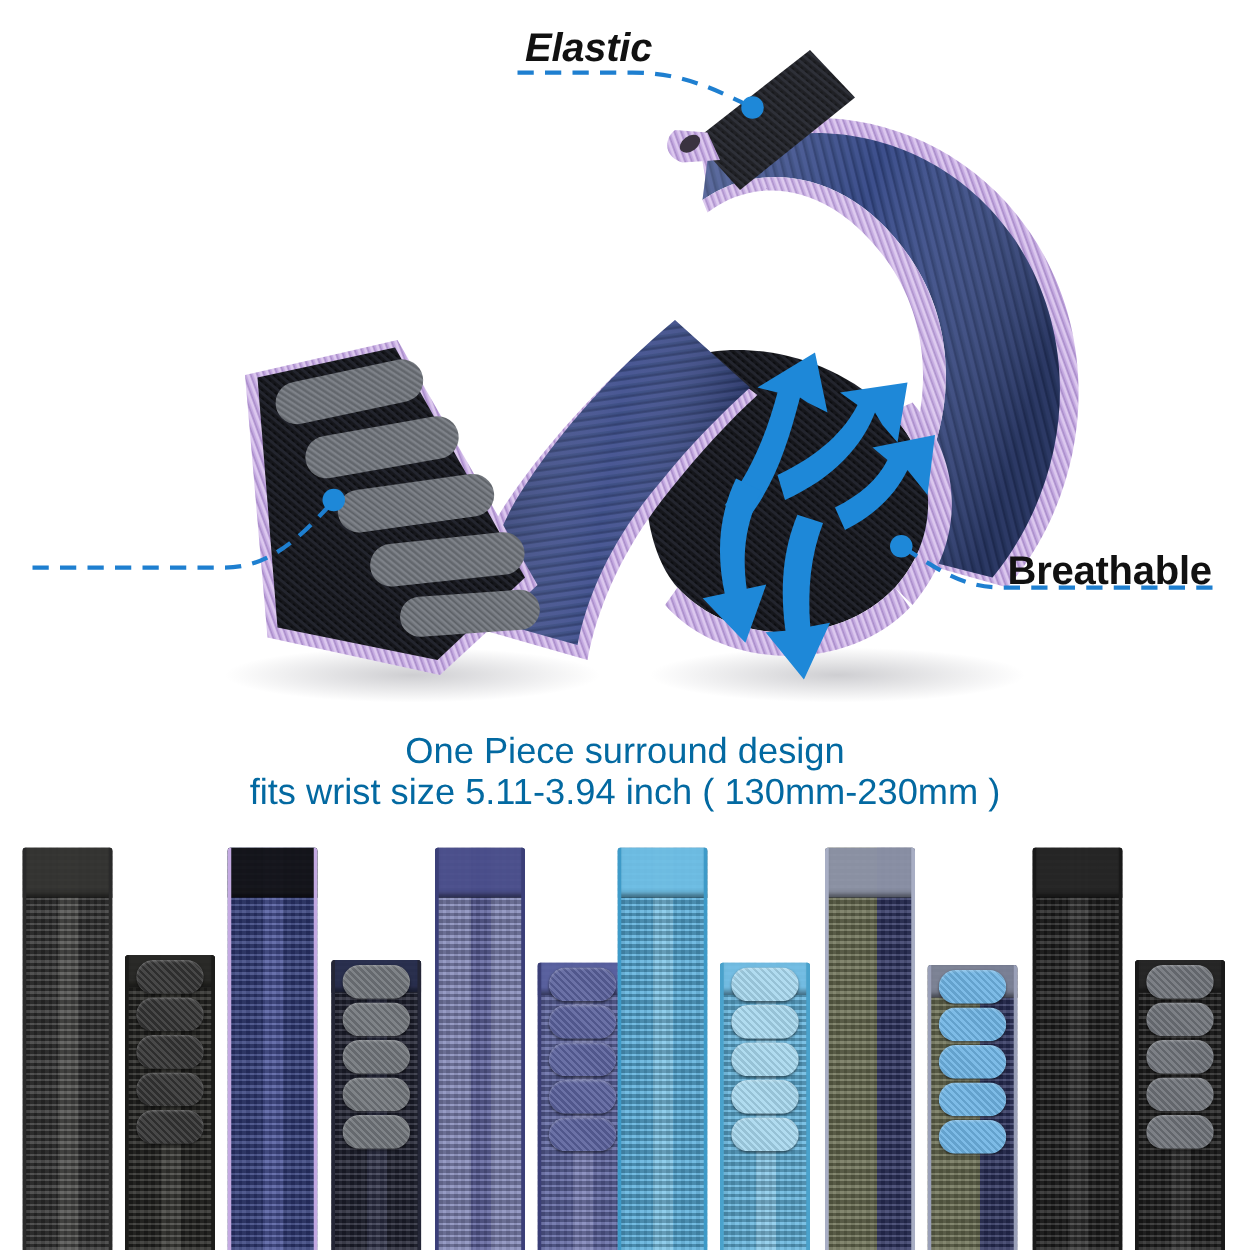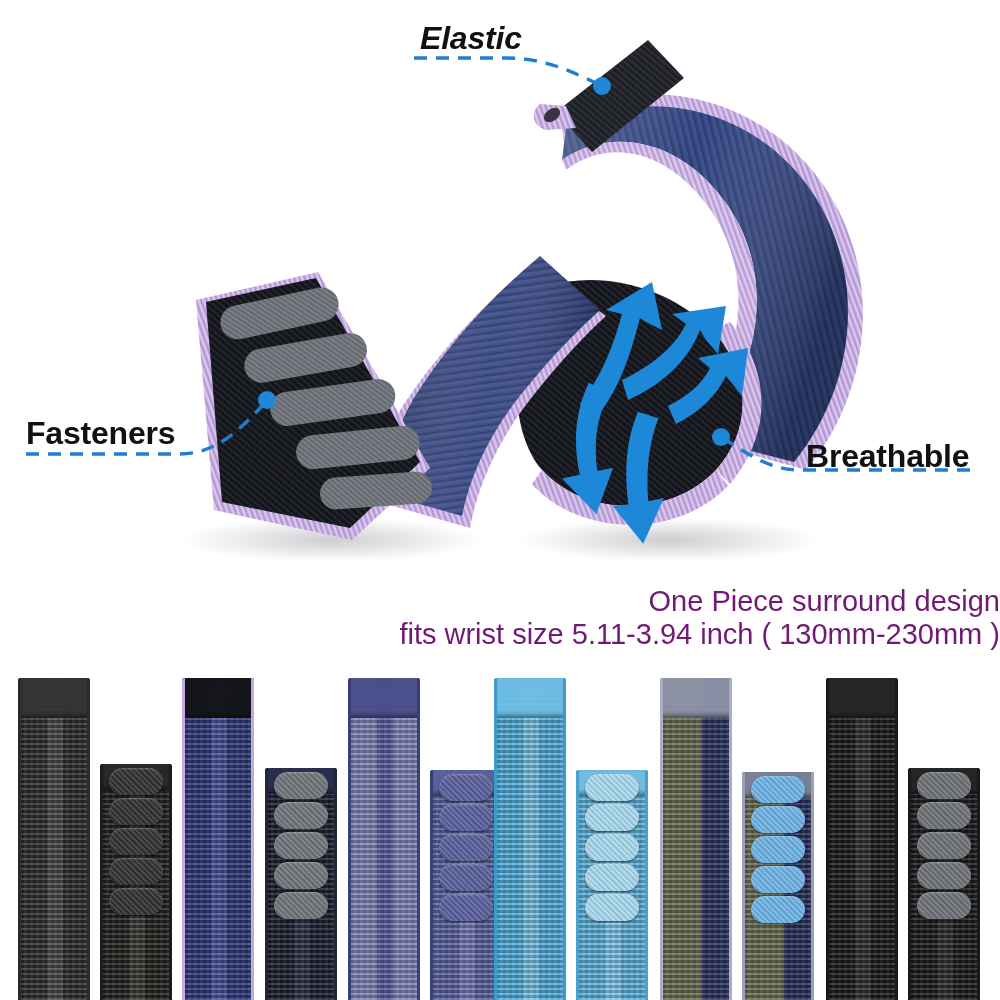--- a/index.html
+++ b/index.html
@@ -16,21 +16,21 @@
   }
   #label-elastic    { left:420px; top:20px;  font-size:32px;font-style:italic; }
   #label-fasteners  { left:26px;  top:415px; font-size:32px; }
   #label-breathable { left:806px; top:438px; font-size:32px; }
 
   .dash-svg { position:absolute; left:0; top:0; width:1000px; height:1000px;
               pointer-events:none; overflow:visible; }
 
   
   #caption { position:absolute; left:0; top:585px; width:1000px;
-             text-align:right; color:#701a75; }
+             text-align:center; color:#0369a1; }
   #caption .line { font-size:29px; line-height:33px; font-weight:400; }
 
   
   #hero { position:absolute; left:0; top:0; width:1000px; height:575px; }
   #hero svg { position:absolute; left:0; top:0; }
 
   
   #band-row { position:absolute; left:0; top:670px; width:1000px; height:330px; }
   .band {
     position:absolute; bottom:0; border-radius:3px 3px 0 0; overflow:hidden;
@@ -176,21 +176,20 @@
     <circle cx="602" cy="86" r="9" fill="#1E88D8"></circle>
 
     <path d="M26,454 L 180,454 C 214,454 238,432 262,406" fill="none" stroke="#1E7FD0" stroke-width="3.4" stroke-dasharray="13 9"></path>
     <circle cx="267" cy="400" r="9" fill="#1E88D8"></circle>
 
     <path d="M970,470 L 800,470 C 770,470 748,454 726,440" fill="none" stroke="#1E7FD0" stroke-width="3.4" stroke-dasharray="13 9"></path>
     <circle cx="721" cy="437" r="9" fill="#1E88D8"></circle>
   </svg>
 
   <div class="callout" id="label-elastic">Elastic</div>
-  <div class="callout" id="label-fasteners">Fasteners</div>
   <div class="callout" id="label-breathable">Breathable</div>
 
   <div id="caption">
     <div class="line">One Piece surround design</div>
     <div class="line">fits wrist size 5.11-3.94 inch ( 130mm-230mm )</div>
   </div>
 
   <div id="band-row">
       <div class="band" style="left: 18px; width: 72px; height: 322px;">
         <div class="weave" style="background: repeating-linear-gradient(0deg, rgba(255, 255, 255, 0.13) 0px, rgba(255, 255, 255, 0.13) 2px, rgba(0, 0, 0, 0.22) 2px, rgba(0, 0, 0, 0.22) 5px), repeating-linear-gradient(90deg, rgba(255, 255, 255, 0.05) 0px, rgba(255, 255, 255, 0.05) 3px, rgba(0, 0, 0, 0.08) 3px, rgba(0, 0, 0, 0.08) 6px), linear-gradient(90deg, rgb(46, 46, 46) 0px, rgb(46, 46, 46) 40%, rgb(74, 74, 72) 40%, rgb(74, 74, 72) 62%, rgb(46, 46, 46) 62%, rgb(46, 46, 46) 100%);"></div>

